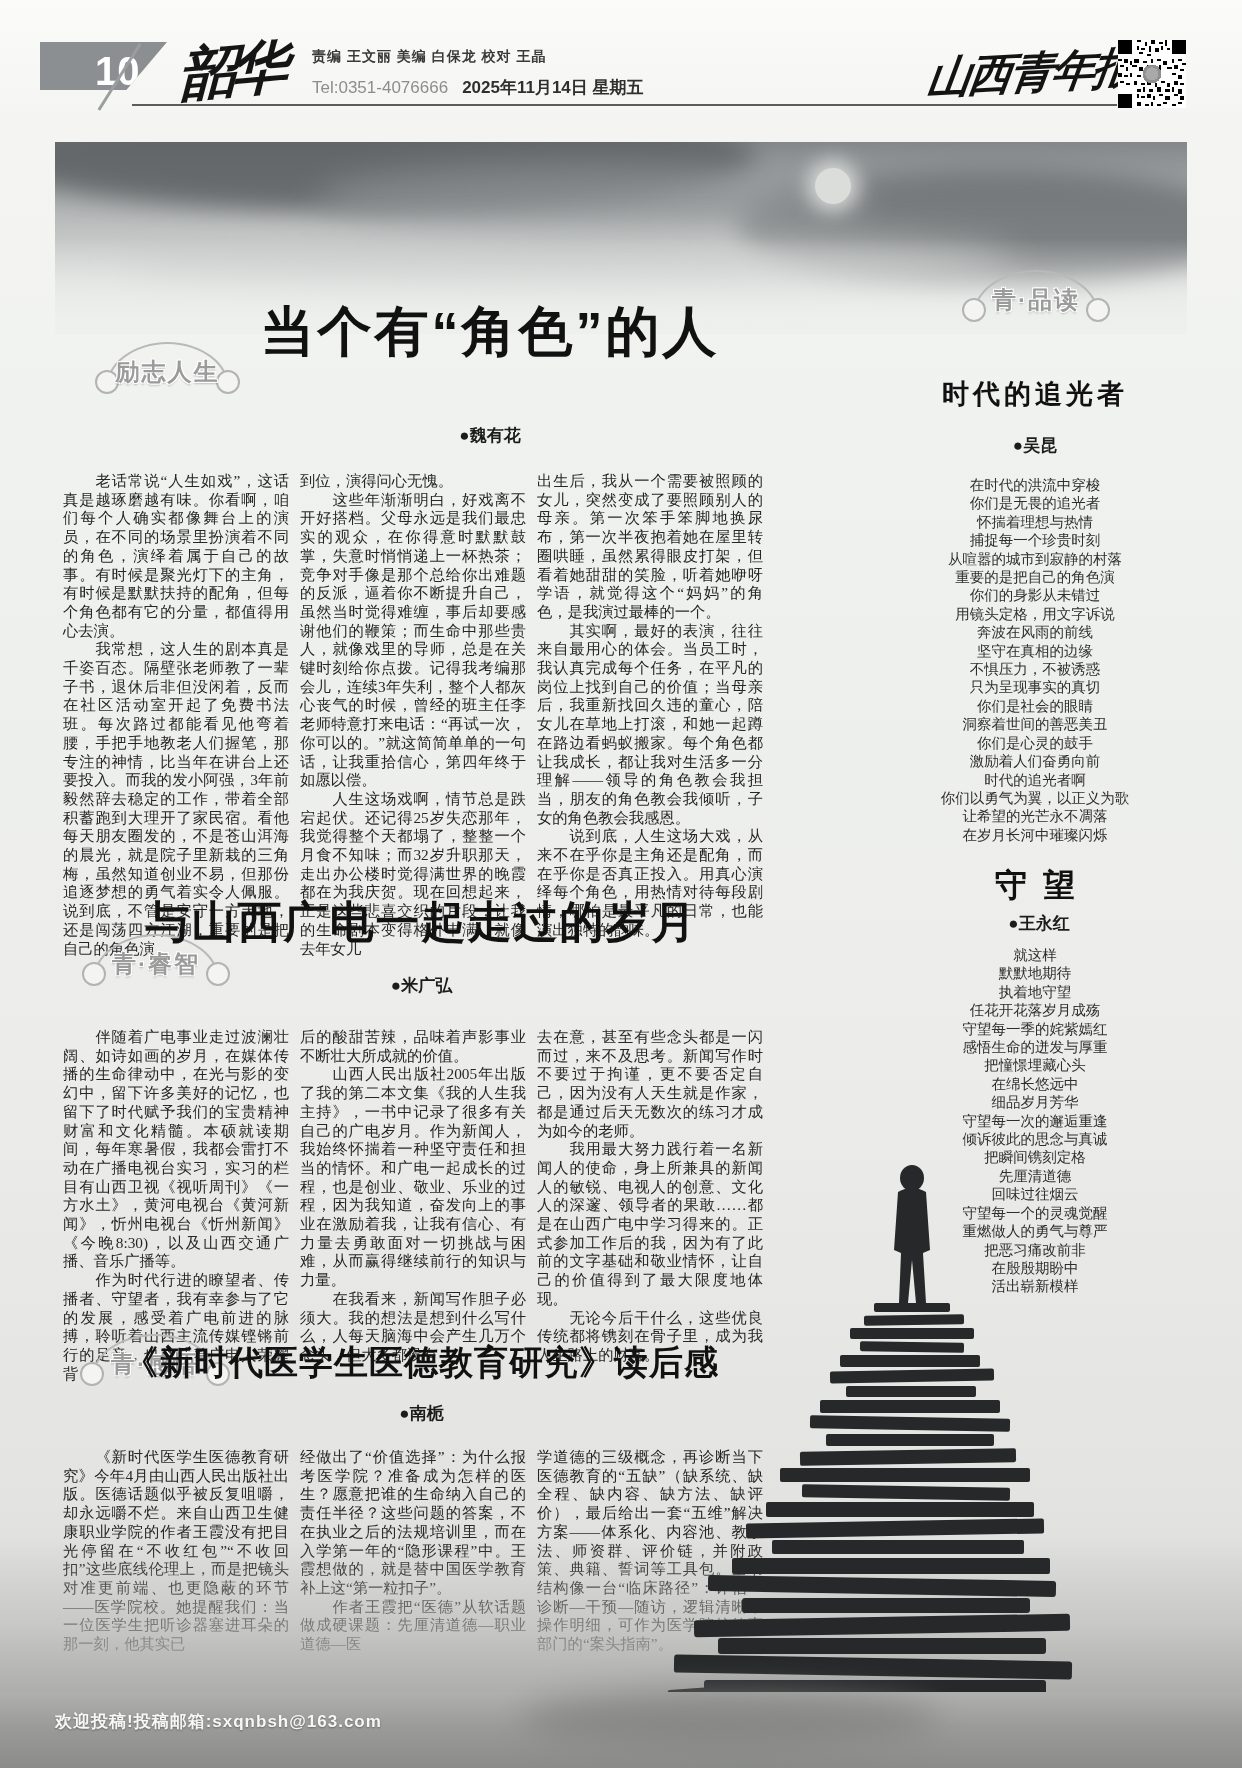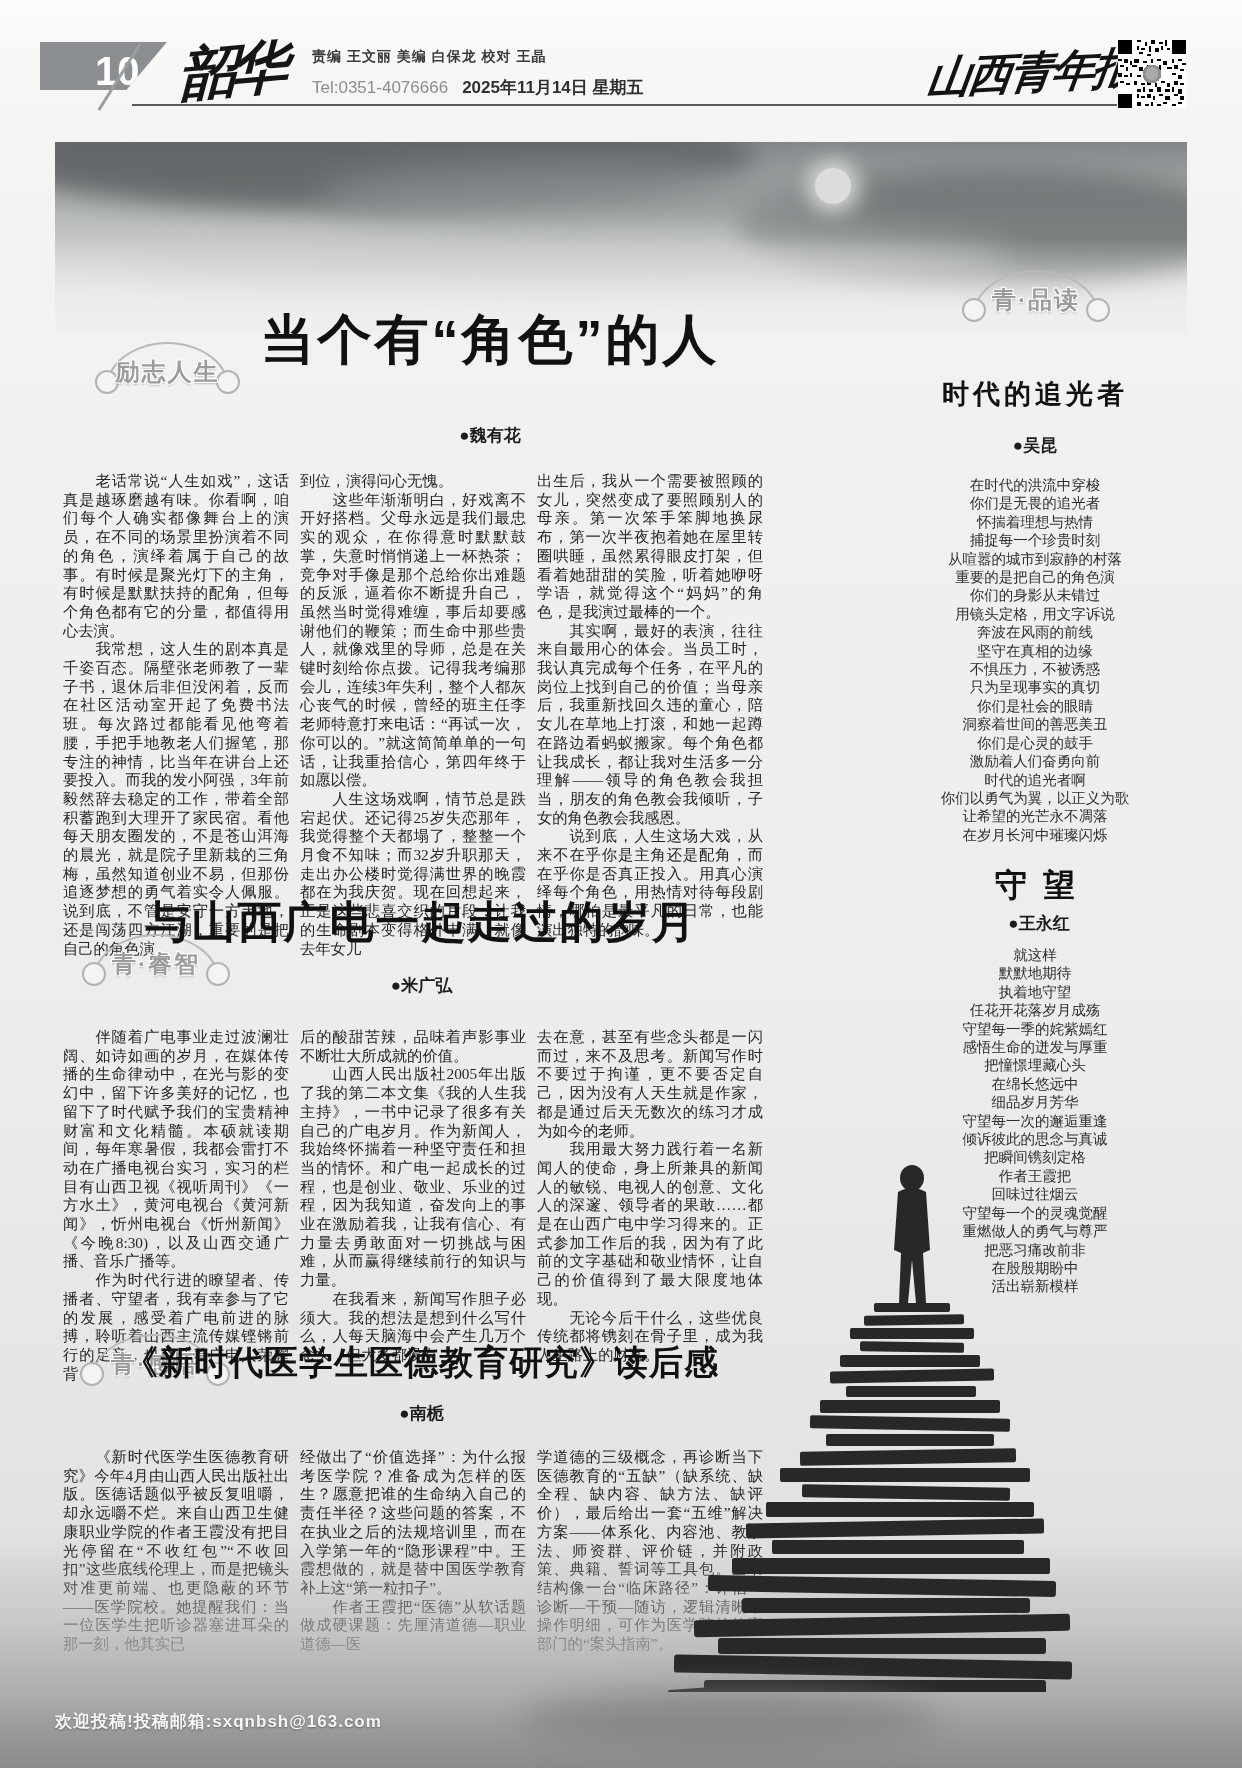--- a/index.html
+++ b/index.html
@@ -47,21 +47,21 @@
     background:#f4f4f2;border:2px solid #b3b3b3;}
   .badge .dot.l{left:0;} .badge .dot.r{right:0;}
   .badge .btxt{position:absolute;left:0;right:0;top:16px;text-align:center;
     font-family:"Liberation Sans","DejaVu Sans",sans-serif;font-weight:bold;font-size:24px;
     letter-spacing:2px;color:#9b9b9b;
     text-shadow:-1px -1px 0 #fff,1px -1px 0 #fff,-1px 1px 0 #fff,1px 1px 0 #fff,0 2px 2px rgba(0,0,0,.25);}
 
   
   .headline{font-family:"Liberation Sans","DejaVu Sans",sans-serif;font-weight:bold;color:#111;
     text-align:center;white-space:nowrap;}
-  .h1{left:150px;top:304px;width:680px;font-size:54px;letter-spacing:3px;}
+  .h1{left:150px;top:296px;width:680px;font-size:54px;letter-spacing:3px;}
   .h2{left:63px;top:893px;width:717px;font-size:44px;letter-spacing:2px;}
   .h3{left:63px;top:1340px;width:717px;font-size:34px;letter-spacing:1px;}
   .author{font-family:"Liberation Sans","DejaVu Sans",sans-serif;font-weight:bold;font-size:17px;
     color:#1c1c1c;text-align:center;}
   .au1{left:150px;top:424px;width:680px;}
   .au2{left:63px;top:974px;width:717px;}
   .au3{left:63px;top:1402px;width:717px;}
 
   
   .col{width:226px;font-size:15.3px;line-height:18.7px;text-align:justify;color:#262626;}
@@ -259,21 +259,21 @@
       <div class="pline">执着地守望</div>
       <div class="pline">任花开花落岁月成殇</div>
       <div class="pline">守望每一季的姹紫嫣红</div>
       <div class="pline">感悟生命的迸发与厚重</div>
       <div class="pline">把憧憬埋藏心头</div>
       <div class="pline">在绵长悠远中</div>
       <div class="pline">细品岁月芳华</div>
       <div class="pline">守望每一次的邂逅重逢</div>
       <div class="pline">倾诉彼此的思念与真诚</div>
       <div class="pline">把瞬间镌刻定格</div>
-      <div class="pline">作者王霞把</div>
+      <div class="pline">先厘清道德</div>
       <div class="pline">回味过往烟云</div>
       <div class="pline">守望每一个的灵魂觉醒</div>
       <div class="pline">重燃做人的勇气与尊严</div>
       <div class="pline">把恶习痛改前非</div>
       <div class="pline">在殷殷期盼中</div>
       <div class="pline">活出崭新模样</div>
     </div>
 
   <div class="abs badge" style="left:82px;top:932px;width:148px;">
     <div class="arc"></div>

